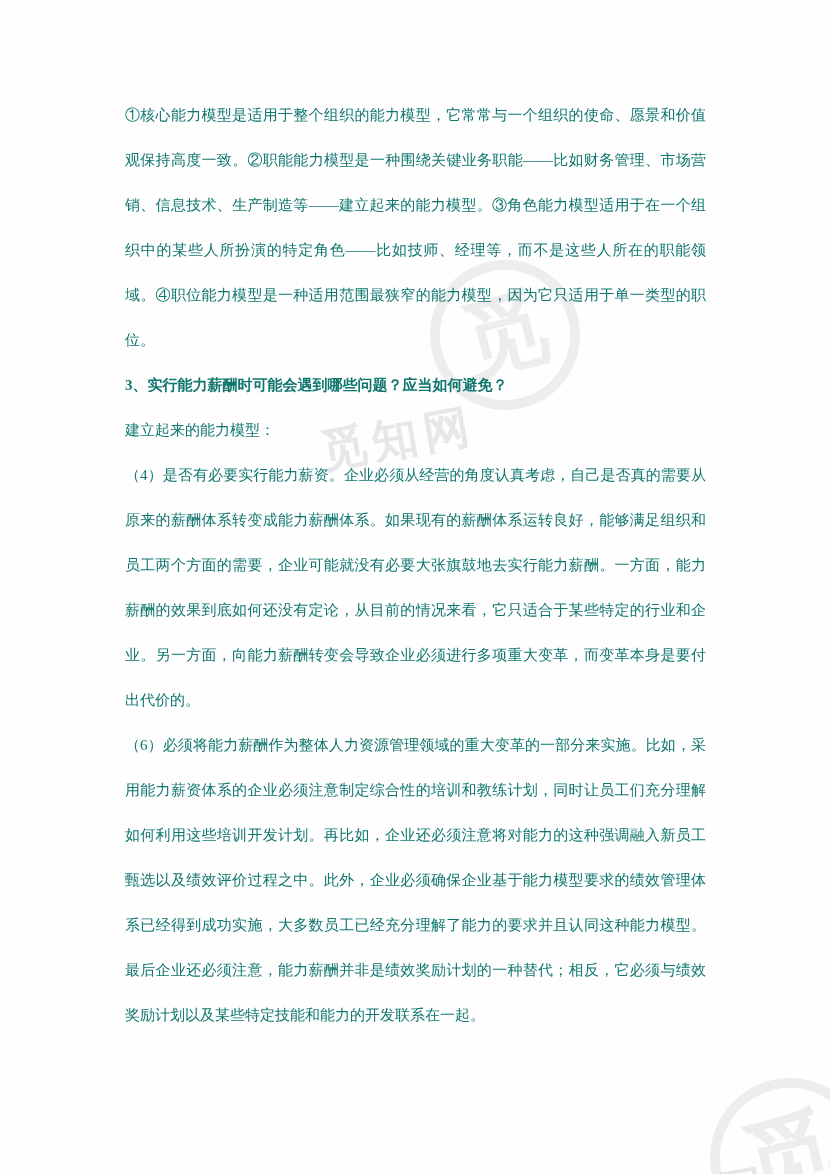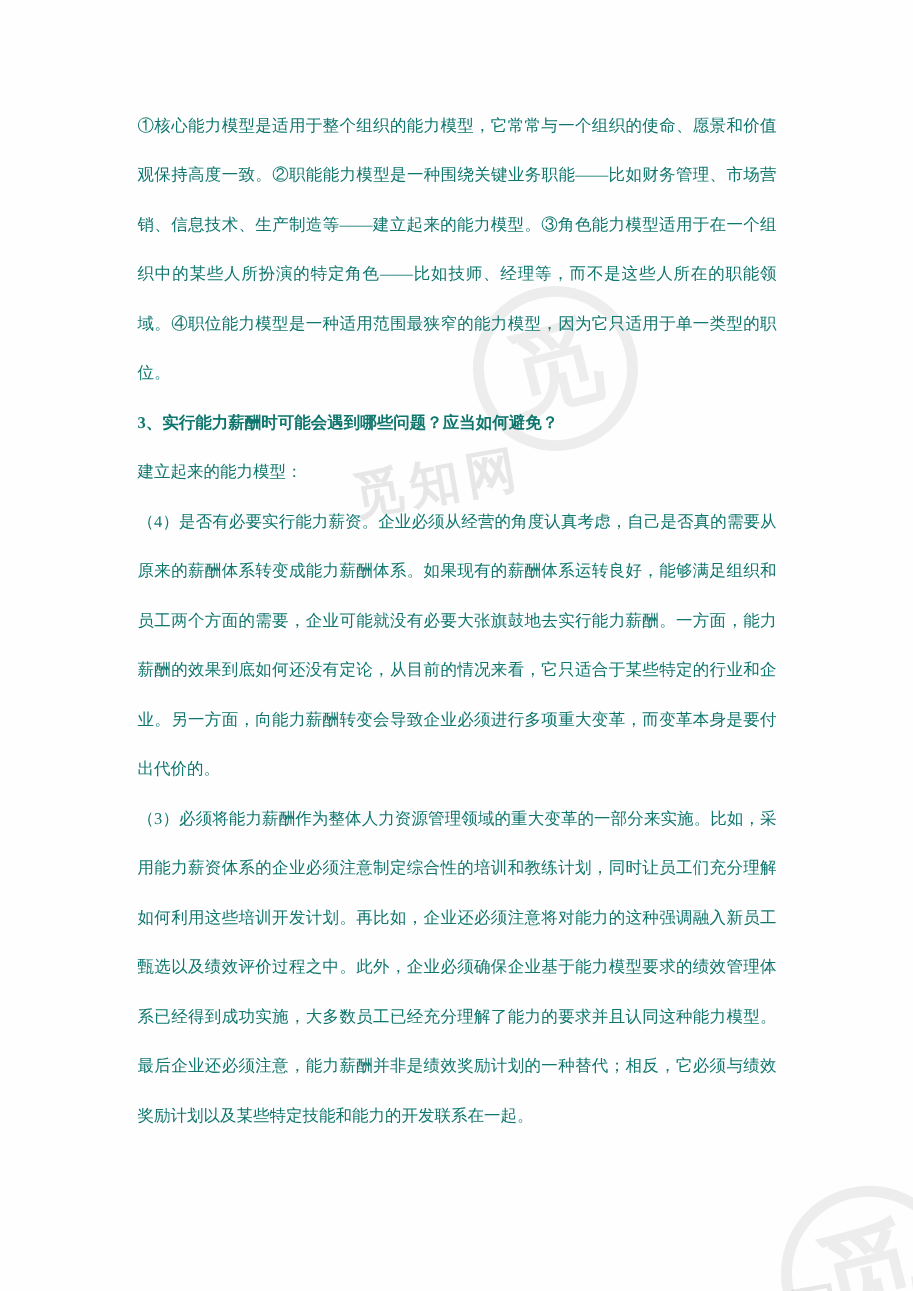--- a/index.html
+++ b/index.html
@@ -95,16 +95,16 @@
       <span class="wm-ring-char">觅</span>
     </div>
     <div class="wm-brand">觅知网</div>
   </div>
 
   <div class="content">
     <p>①核心能力模型是适用于整个组织的能力模型，它常常与一个组织的使命、愿景和价值观保持高度一致。②职能能力模型是一种围绕关键业务职能——比如财务管理、市场营销、信息技术、生产制造等——建立起来的能力模型。③角色能力模型适用于在一个组织中的某些人所扮演的特定角色——比如技师、经理等，而不是这些人所在的职能领域。④职位能力模型是一种适用范围最狭窄的能力模型，因为它只适用于单一类型的职位。</p>
     <p class="heading">3、实行能力薪酬时可能会遇到哪些问题？应当如何避免？</p>
     <p>建立起来的能力模型：</p>
     <p>（4）是否有必要实行能力薪资。企业必须从经营的角度认真考虑，自己是否真的需要从原来的薪酬体系转变成能力薪酬体系。如果现有的薪酬体系运转良好，能够满足组织和员工两个方面的需要，企业可能就没有必要大张旗鼓地去实行能力薪酬。一方面，能力薪酬的效果到底如何还没有定论，从目前的情况来看，它只适合于某些特定的行业和企业。另一方面，向能力薪酬转变会导致企业必须进行多项重大变革，而变革本身是要付出代价的。</p>
-    <p>（3）必须将能力薪酬作为整体人力资源管理领域的重大变革的一部分来实施。比如，采用能力薪资体系的企业必须注意制定综合性的培训和教练计划，同时让员工们充分理解如何利用这些培训开发计划。再比如，企业还必须注意将对能力的这种强调融入新员工甄选以及绩效评价过程之中。此外，企业必须确保企业基于能力模型要求的绩效管理体系已经得到成功实施，大多数员工已经充分理解了能力的要求并且认同这种能力模型。最后企业还必须注意，能力薪酬并非是绩效奖励计划的一种替代；相反，它必须与绩效奖励计划以及某些特定技能和能力的开发联系在一起。</p>
+    <p>（6）必须将能力薪酬作为整体人力资源管理领域的重大变革的一部分来实施。比如，采用能力薪资体系的企业必须注意制定综合性的培训和教练计划，同时让员工们充分理解如何利用这些培训开发计划。再比如，企业还必须注意将对能力的这种强调融入新员工甄选以及绩效评价过程之中。此外，企业必须确保企业基于能力模型要求的绩效管理体系已经得到成功实施，大多数员工已经充分理解了能力的要求并且认同这种能力模型。最后企业还必须注意，能力薪酬并非是绩效奖励计划的一种替代；相反，它必须与绩效奖励计划以及某些特定技能和能力的开发联系在一起。</p>
   </div>
 
 </div>
 
 </body></html>

